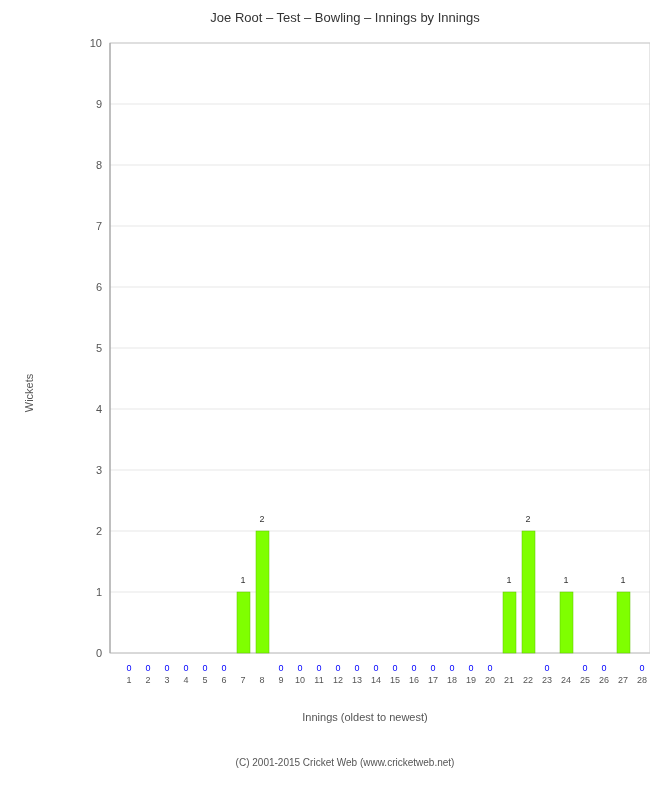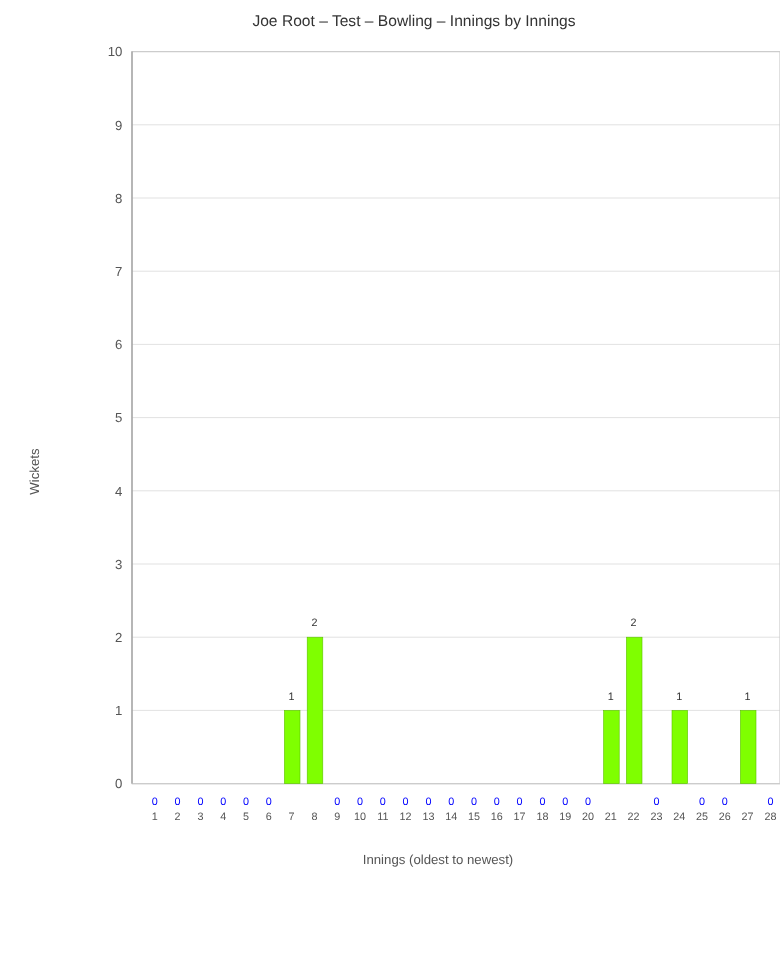--- a/index.html
+++ b/index.html
@@ -171,13 +171,14 @@
 
       <text x="572" y="638" text-anchor="middle" font-size="9" fill="#0000ff">0</text>
       <text x="572" y="650" text-anchor="middle" font-size="9" fill="#555">28</text>
 
     </svg>
 
     <div style="position:absolute; bottom:30px; left:20px; width:590px; text-align:center; font-size:11px; color:#555;">Innings (oldest to newest)</div>
 
   </div>
 
+  <div class="footer">(C) 2001-2015 Cricket Web (www.cricketweb.net)</div>
 </div>
 
 </body></html>

